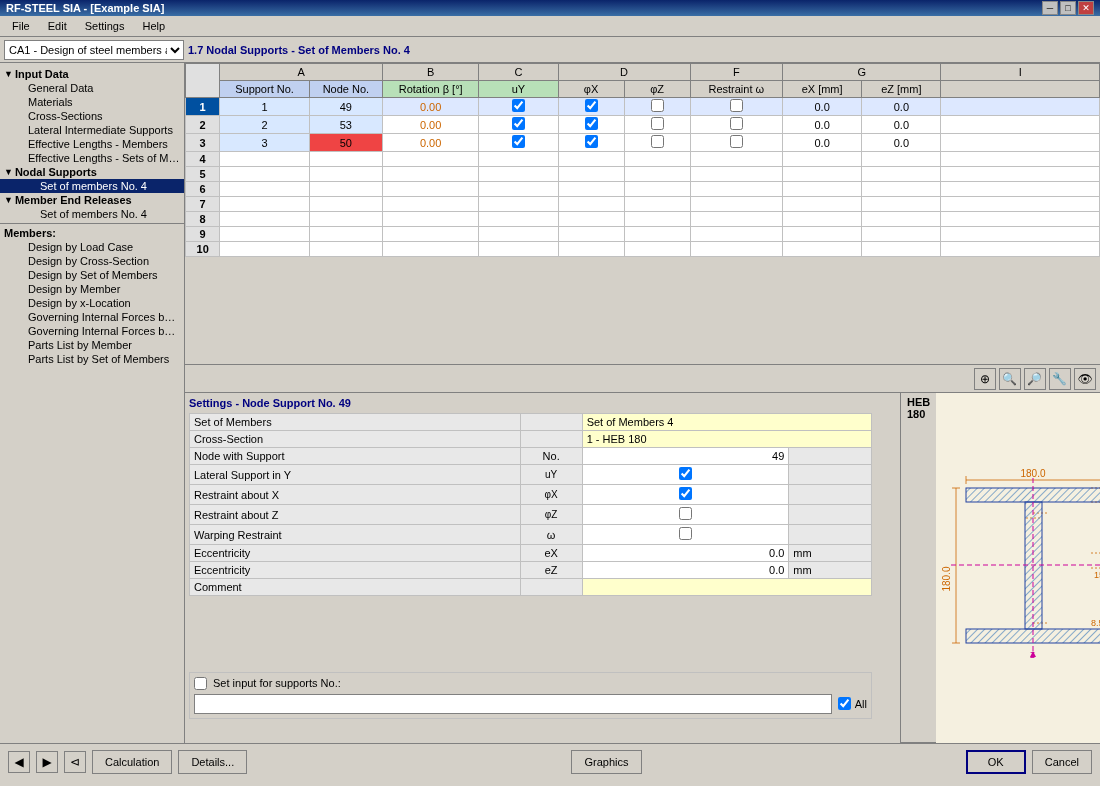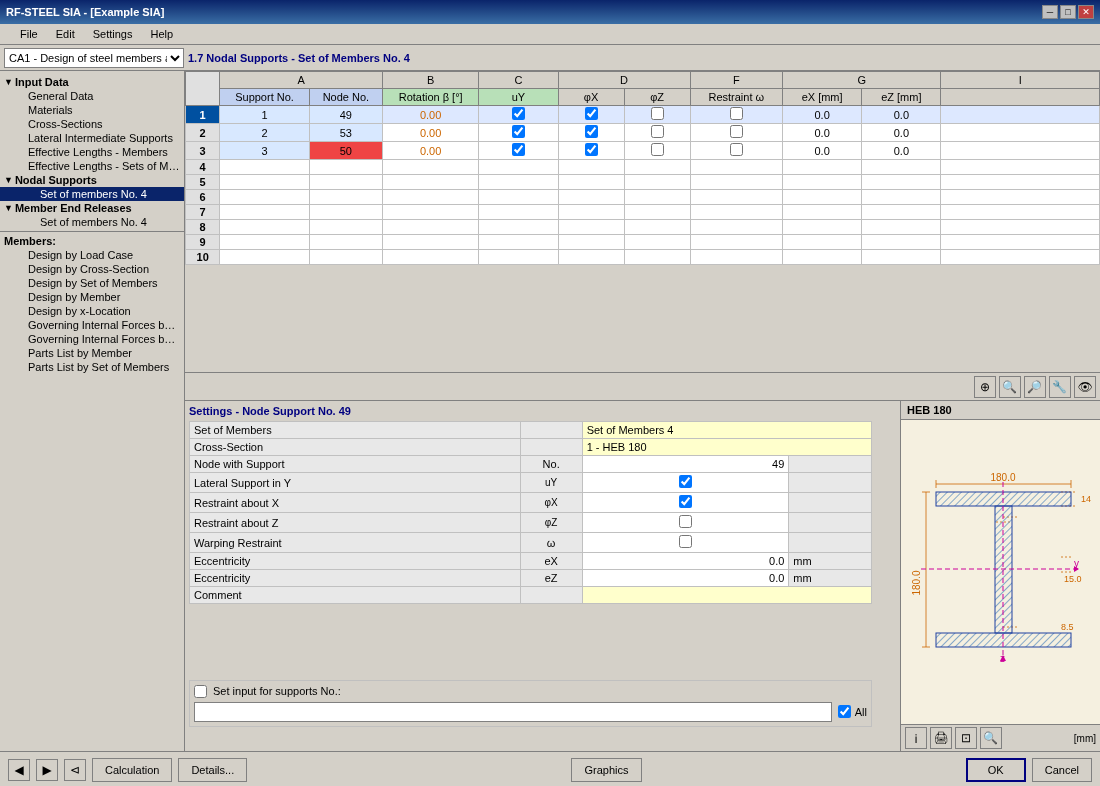--- a/index.html
+++ b/index.html
@@ -6,40 +6,40 @@
     body { font-family: 'Segoe UI', Tahoma, Arial, sans-serif; font-size: 11px; background: #d4d0c8; }
 
     
     .title-bar {
       background: linear-gradient(to bottom, #0a246a, #3a6ea5);
       color: white;
       padding: 4px 6px;
       display: flex;
       justify-content: space-between;
       align-items: center;
-      height: 24px;
+      height: 16px;
     }
     .title-bar-title { font-size: 11px; font-weight: bold; }
     .title-bar-controls { display: flex; gap: 2px; }
     .title-bar-btn {
       width: 16px; height: 14px;
       background: #c0c0c0;
       border: 1px solid #888;
       cursor: pointer;
       font-size: 9px;
       display: flex; align-items: center; justify-content: center;
       color: #000;
     }
     .title-bar-btn.close { background: #c04040; color: white; }
 
     
     .menu-bar {
       background: #d4d0c8;
       border-bottom: 1px solid #808080;
-      padding: 2px 12px;
+      padding: 2px 4px;
       display: flex;
       gap: 2px;
     }
     .menu-item {
       padding: 2px 8px;
       cursor: pointer;
       font-size: 11px;
     }
 
     
@@ -243,21 +243,20 @@
       font-size: 11px;
       padding: 1px 4px;
     }
 
     
     .crosssection-panel {
       width: 200px;
       background: #ffffff;
       border-left: 1px solid #808080;
       display: flex;
-      flex-direction: column;
     }
     .cs-title {
       background: #d4d0c8;
       border-bottom: 1px solid #808080;
       padding: 3px 6px;
       font-size: 11px;
       font-weight: bold;
     }
     .cs-drawing {
       flex: 1;

